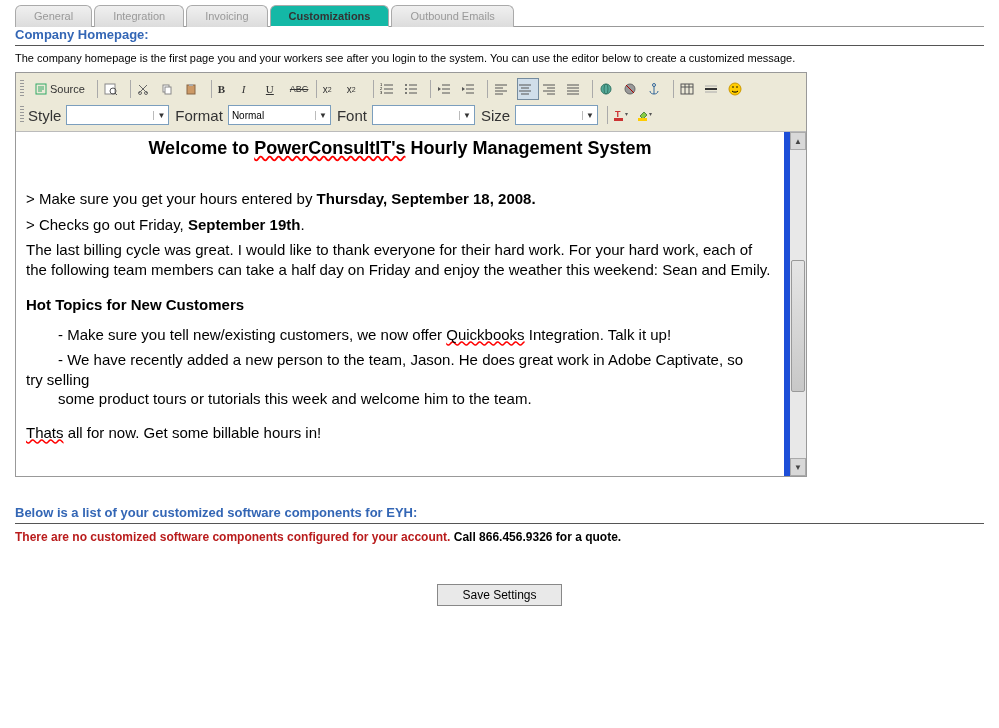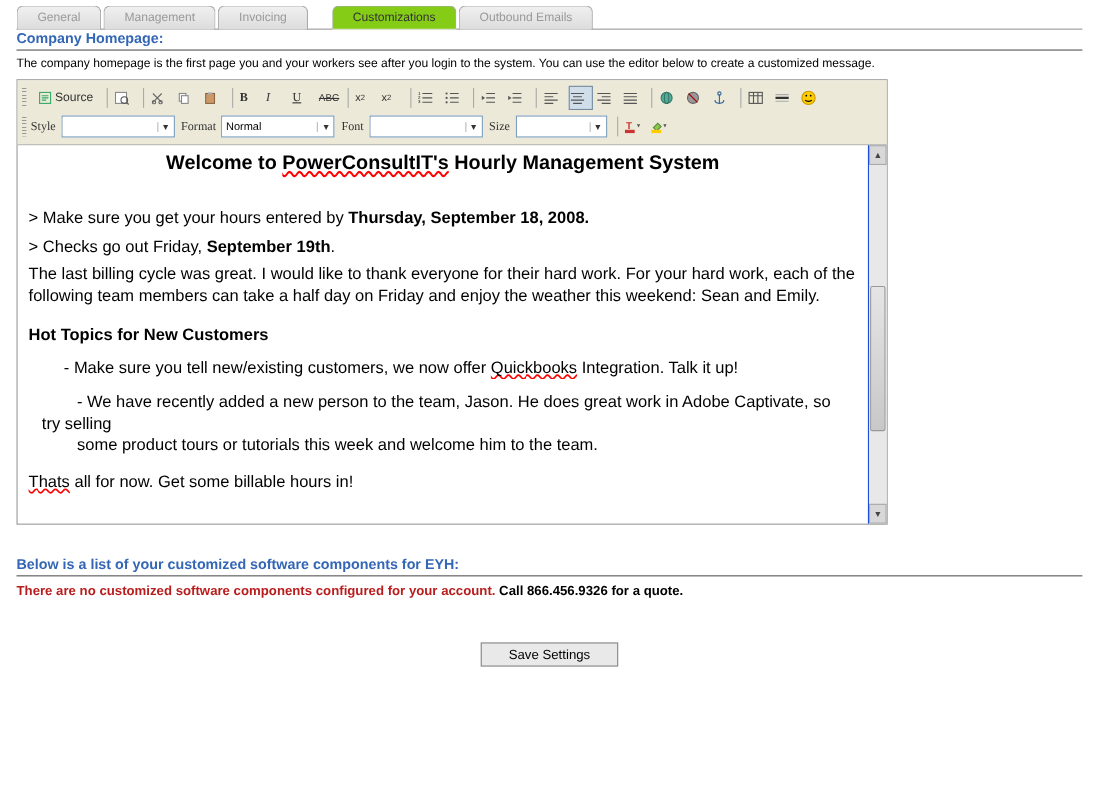--- a/index.html
+++ b/index.html
@@ -25,25 +25,24 @@
       border-bottom: none;
       border-radius: 6px 6px 0 0;
       background: linear-gradient(#f0f0f0, #dcdcdc);
       color: #999;
       cursor: pointer;
       font-size: 11px;
       position: relative;
       top: 1px;
     }
     .tab.active {
-      background: #84cc16;
+      background: #14b8a6;
       color: #333;
-      font-weight: normal;
+      font-weight: bold;
       border-bottom: 1px solid #fff;
-      margin-left: 20px;
     }
     .page-title-row {
       display: flex;
       align-items: center;
       margin: 18px 0 10px 0;
     }
     .page-title-row .icon-img {
       width: 24px;
       height: 22px;
       margin-right: 8px;
@@ -110,24 +109,23 @@
       background: #aaa;
       margin: 0 3px;
     }
     .grip {
       width: 4px;
       height: 18px;
       background: repeating-linear-gradient(#999, #999 1px, transparent 1px, transparent 3px);
       margin-right: 2px;
     }
     .field-label {
-      font-size: 11px;
+      font-size: 15px;
       color: #333;
       margin-right: 3px;
-      font-family: Liberation Serif, serif;
     }
     .combo {
       display: flex;
       align-items: center;
       border: 1px solid #7b9ebd;
       background: #fff;
       height: 18px;
       font-size: 11px;
       margin-right: 4px;
     }
@@ -150,21 +148,21 @@
       display: flex;
     }
     .editor-body {
       flex: 1;
       padding: 6px 10px;
       font-family: Arial, sans-serif;
       font-size: 15px;
       color: #000;
       height: 332px;
       overflow: hidden;
-      border-right: 1px solid #1d4ed8;
+      border-right: 6px solid #1d4ed8;
     }
     .editor-body h2 {
       text-align: center;
       font-size: 18px;
       font-weight: bold;
       margin: 0 0 30px 0;
     }
     .editor-body p { margin: 2px 0 6px 0; line-height: 1.3; }
     .editor-body .topic-heading { font-weight: bold; margin-top: 16px; margin-bottom: 10px; }
     .editor-body .indent { padding-left: 32px; }
@@ -219,21 +217,21 @@
     }
     svg { display: block; }
   </style>
 </head>
 <body>
 
 <div class="container">
 
   <div class="tabs">
     <div class="tab">General</div>
-    <div class="tab">Management</div>
+    <div class="tab">Integration</div>
     <div class="tab">Invoicing</div>
     <div class="tab active">Customizations</div>
     <div class="tab">Outbound Emails</div>
   </div>
 
 
   <div class="section-heading">Company Homepage:</div>
   <hr class="section-sep">
   <div class="description">The company homepage is the first page you and your workers see after you login to the system. You can use the editor below to create a customized message.</div>
 
@@ -448,21 +446,21 @@
           <span>&gt; Make sure you get your hours entered by </span><b>Thursday, September 18, 2008.</b>
         </p>
         <p>
           <span>&gt; Checks go out Friday, </span><b>September 19th</b><span>.</span>
         </p>
         <p>The last billing cycle was great.  I would like to thank everyone for their hard work.  For your hard work, each of the following team members can take a half day on Friday and enjoy the weather this weekend: Sean and Emily.</p>
         <p class="topic-heading">Hot Topics for New Customers</p>
         <p class="indent">
           <span>- Make sure you tell new/existing customers, we now offer </span><span class="underline-red-squiggle">Quickbooks</span><span> Integration.  Talk it up!</span>
         </p>
-        <p style="margin:12px;">
+        <p style="margin:0;">
           <span class="indent" style="display:inline-block;">- We have recently added a new person to the team, Jason. He does great work in Adobe Captivate, so</span><br>
           <span>try selling</span><br>
           <span class="indent" style="display:inline-block;">some product tours or tutorials this week and welcome him to the team.</span>
         </p>
         <p style="margin-top:14px;">
           <span class="underline-red-squiggle">Thats</span><span> all for now. Get some billable hours in!</span>
         </p>
       </div>
       <div class="scrollbar">
         <div class="scroll-btn">▲</div>

